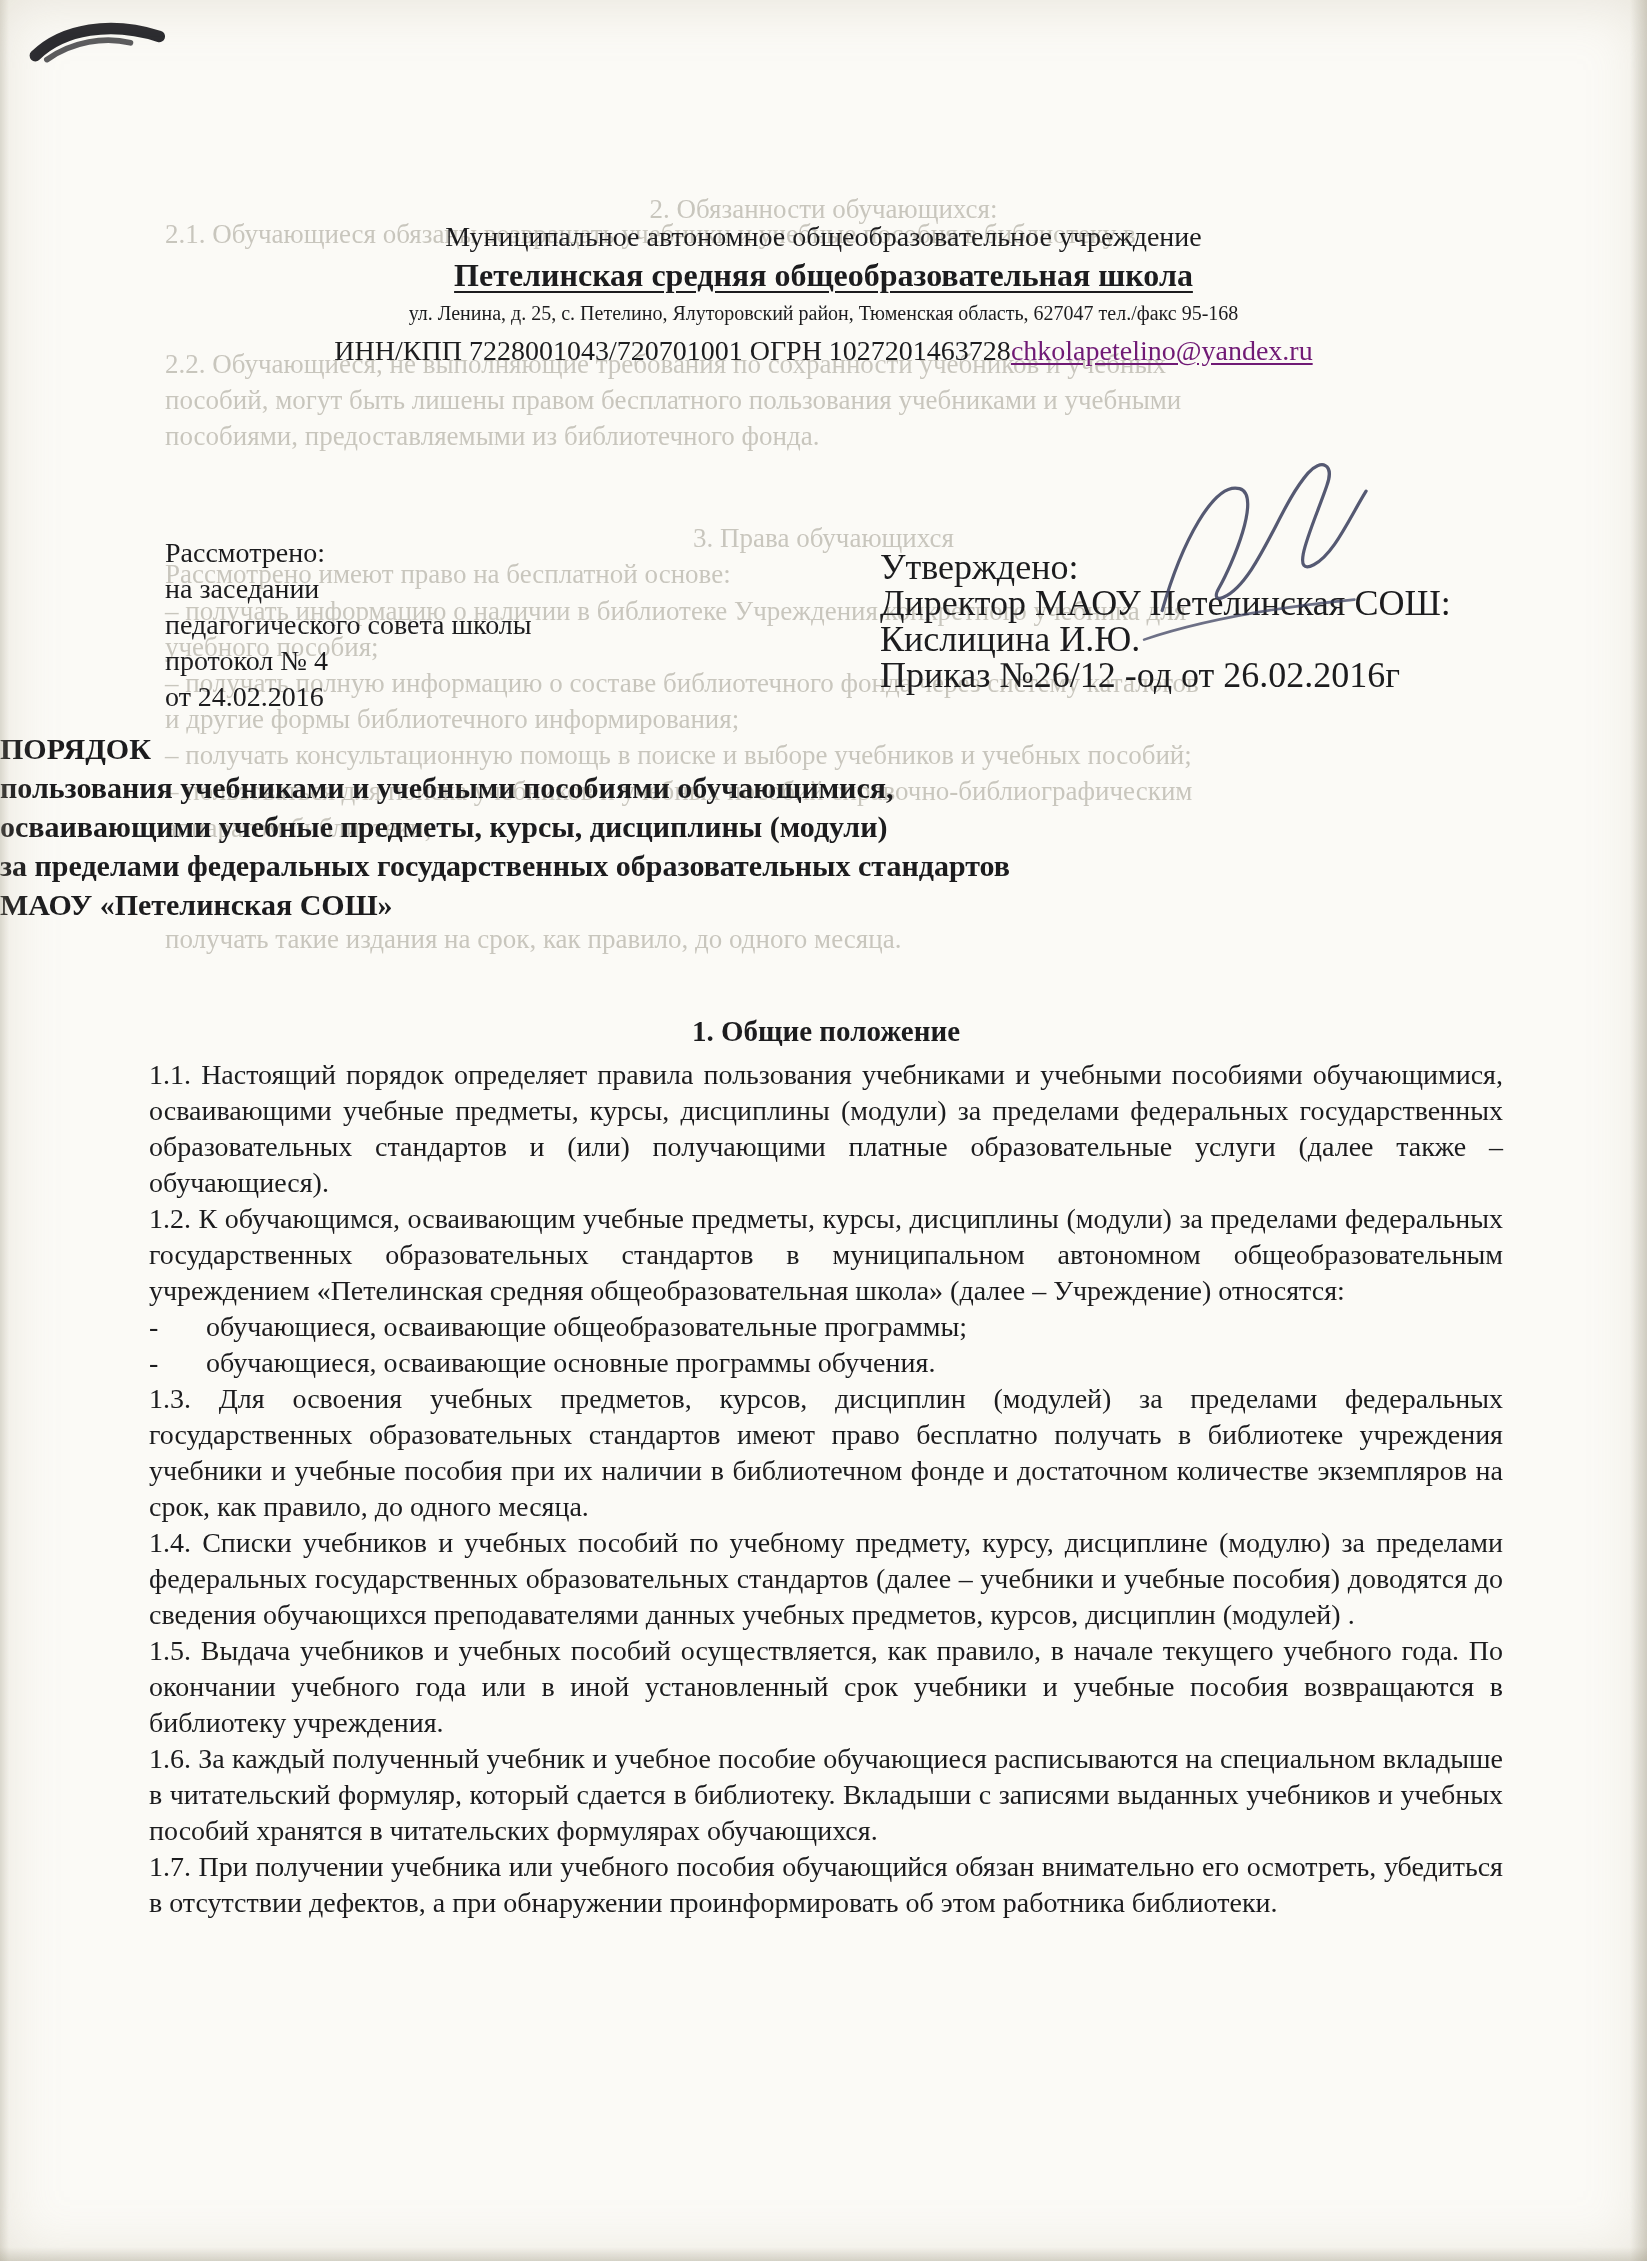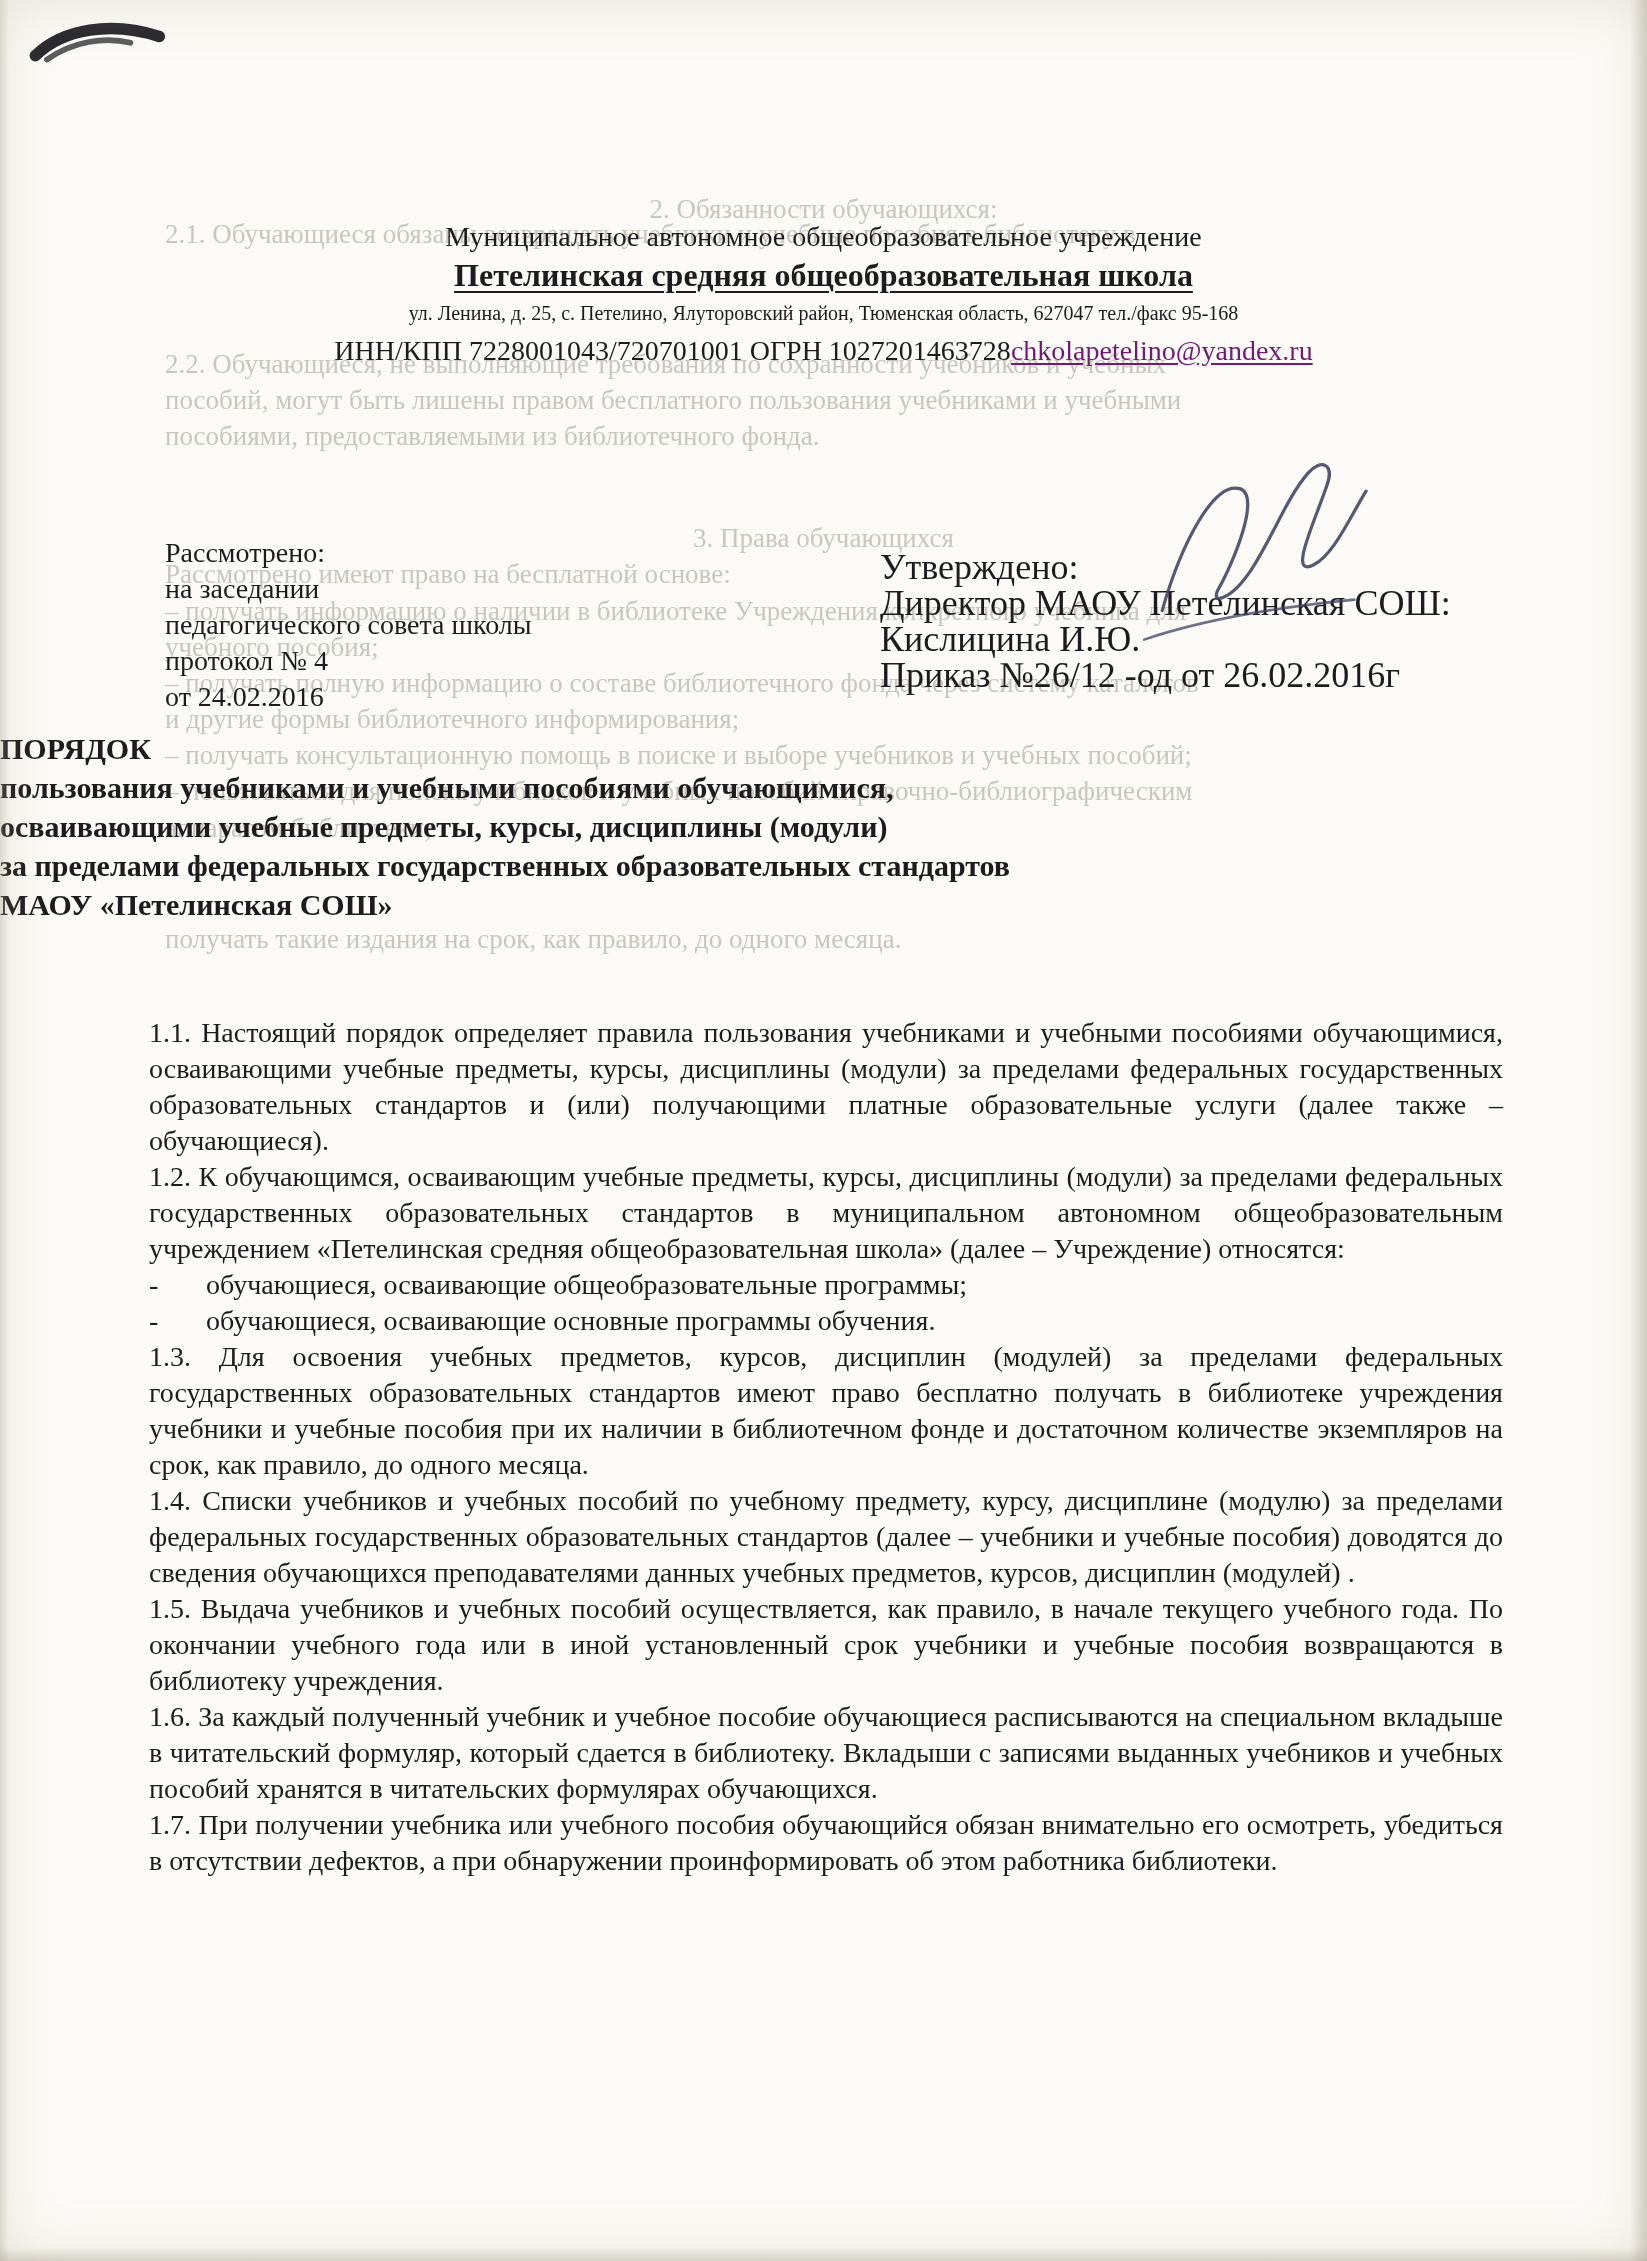--- a/index.html
+++ b/index.html
@@ -112,20 +112,21 @@
 
   <div class="doc-title">
     <div>ПОРЯДОК</div>
     <div>пользования учебниками и учебными пособиями обучающимися,</div>
     <div>осваивающими   учебные предметы,  курсы,  дисциплины (модули)</div>
     <div>за пределами федеральных государственных образовательных стандартов</div>
     <div>МАОУ «Петелинская СОШ»</div>
   </div>
 
   <div class="content">
+    <h2>1. Общие положение</h2>
     <p>1.1. Настоящий порядок определяет правила пользования учебниками и учебными пособиями обучающимися, осваивающими учебные предметы, курсы, дисциплины (модули) за пределами федеральных государственных образовательных стандартов и (или) получающими платные образовательные услуги (далее также – обучающиеся).</p>
     <p>1.2. К обучающимся, осваивающим учебные предметы, курсы, дисциплины (модули) за пределами федеральных государственных образовательных стандартов в муниципальном автономном общеобразовательным учреждением «Петелинская средняя общеобразовательная школа» (далее – Учреждение) относятся:</p>
     <p class="list">
       <span class="dash">-</span>
       <span>обучающиеся, осваивающие  общеобразовательные программы;</span>
     </p>
     <p class="list">
       <span class="dash">-</span>
       <span>обучающиеся, осваивающие основные программы  обучения.</span>
     </p>

